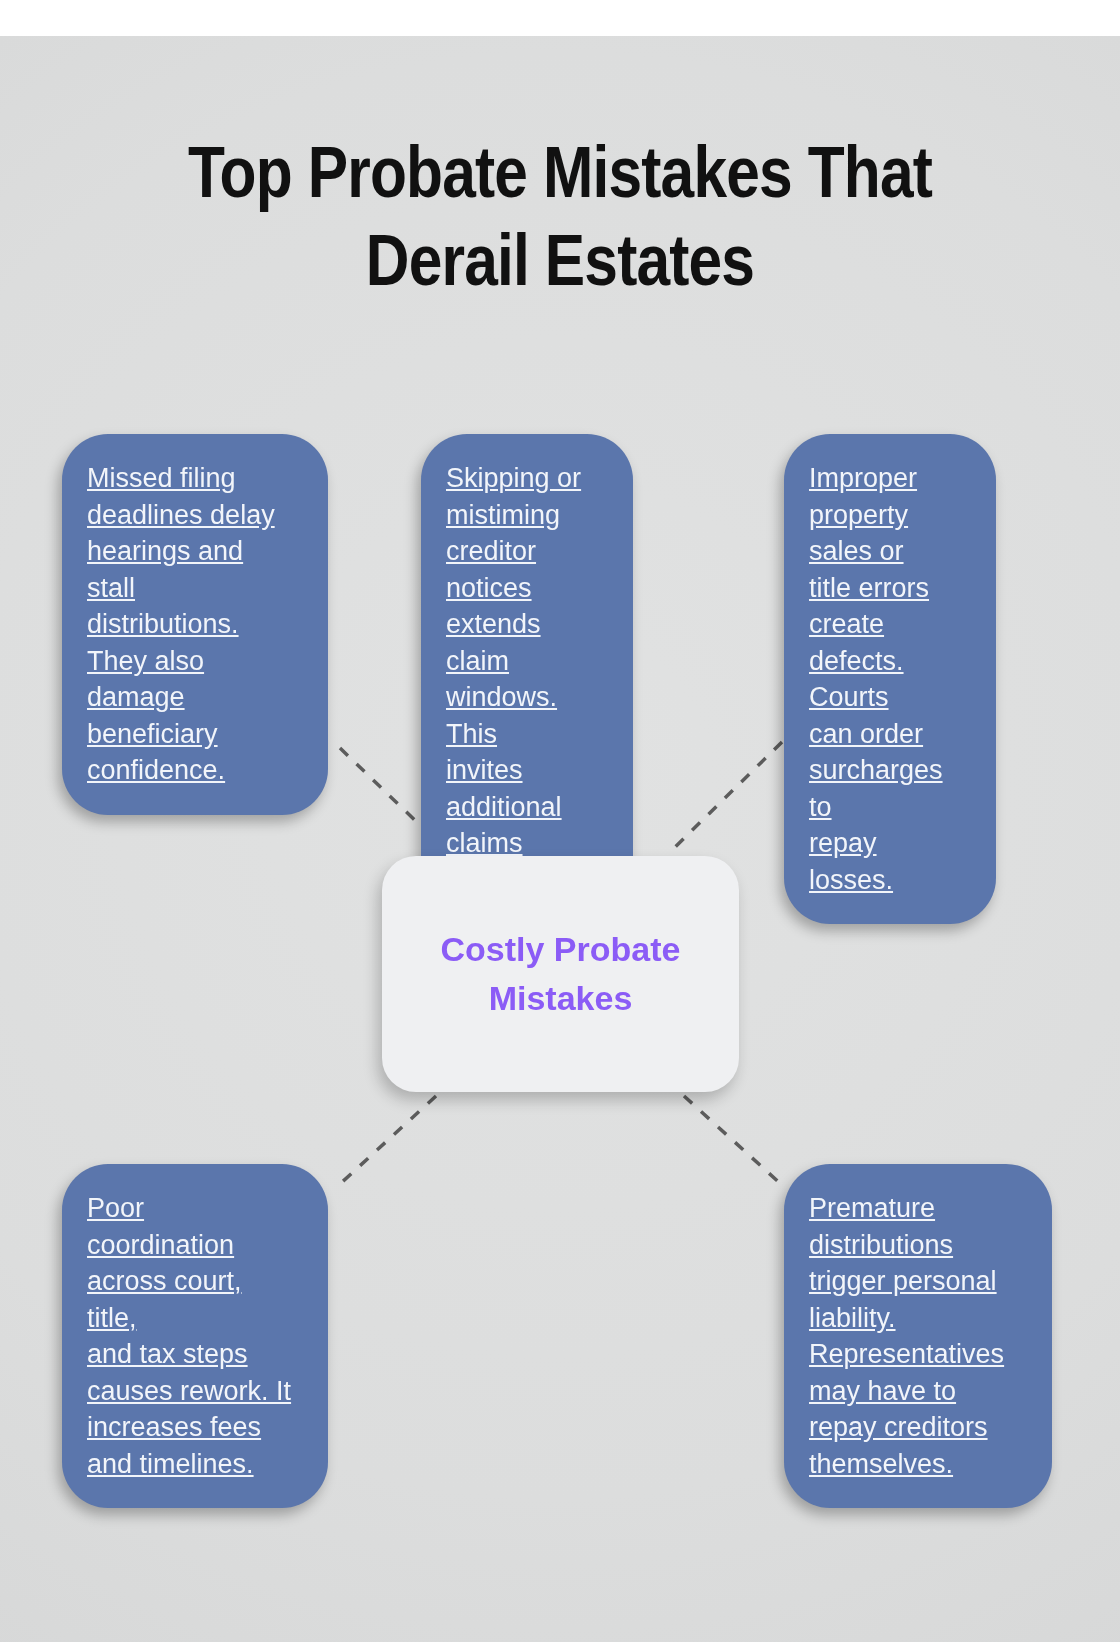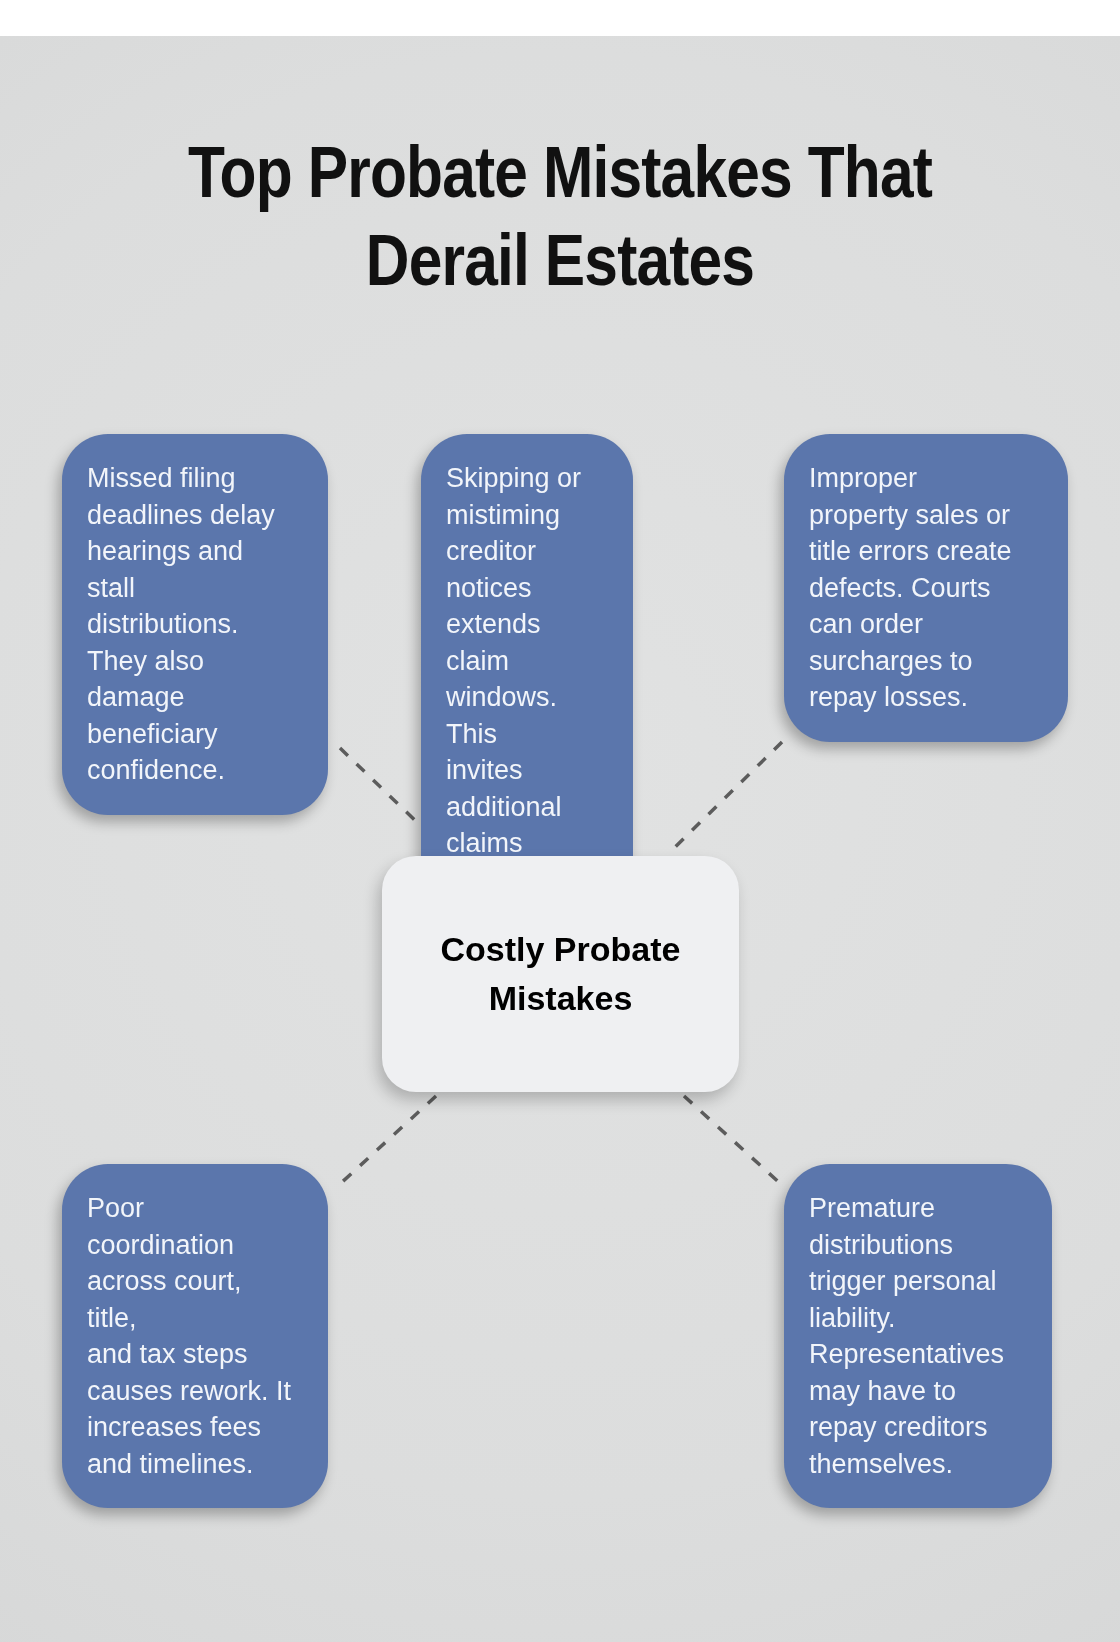--- a/index.html
+++ b/index.html
@@ -36,45 +36,46 @@
   .card {
     position:absolute;
     box-sizing:border-box;
     background:#5b76ac;
     border-radius:46px;
     color:#f2f5fa;
     font-size:27px;
     line-height:36.5px;
     padding:26px 32px 26px 25px;
     box-shadow:-4px 7px 13px rgba(0,0,0,0.28);
+    text-decoration:underline;
   }
   .card p { margin:0; white-space:pre-line; }
   .card-tl { left:62px;  top:398px;  width:266px; }
   .card-tc { left:421px; top:398px;  width:212px; }
-  .card-tr { left:784px; top:398px;  width:284px; }
+  .card-tr { left:784px; top:398px;  width:212px; }
   .card-bl { left:62px;  top:1128px; width:266px; }
   .card-br { left:784px; top:1128px; width:268px; }
   .center-node {
     position:absolute;
     left:382px; top:820px;
     width:357px; height:236px;
     box-sizing:border-box;
     background:#eff0f2;
     border-radius:34px;
     box-shadow:-4px 8px 15px rgba(0,0,0,0.22);
     display:flex;
     align-items:center;
     justify-content:center;
   }
   .center-label {
     text-align:center;
     font-size:34px;
     line-height:49px;
     font-weight:700;
-    color:#000000;
+    color:#8b5cf6;
     white-space:pre-line;
   }
 </style>
 </head>
 <body>
 
 <div class="canvas">
 
   <h1 class="title">Top Probate Mistakes That
 Derail Estates</h1>

